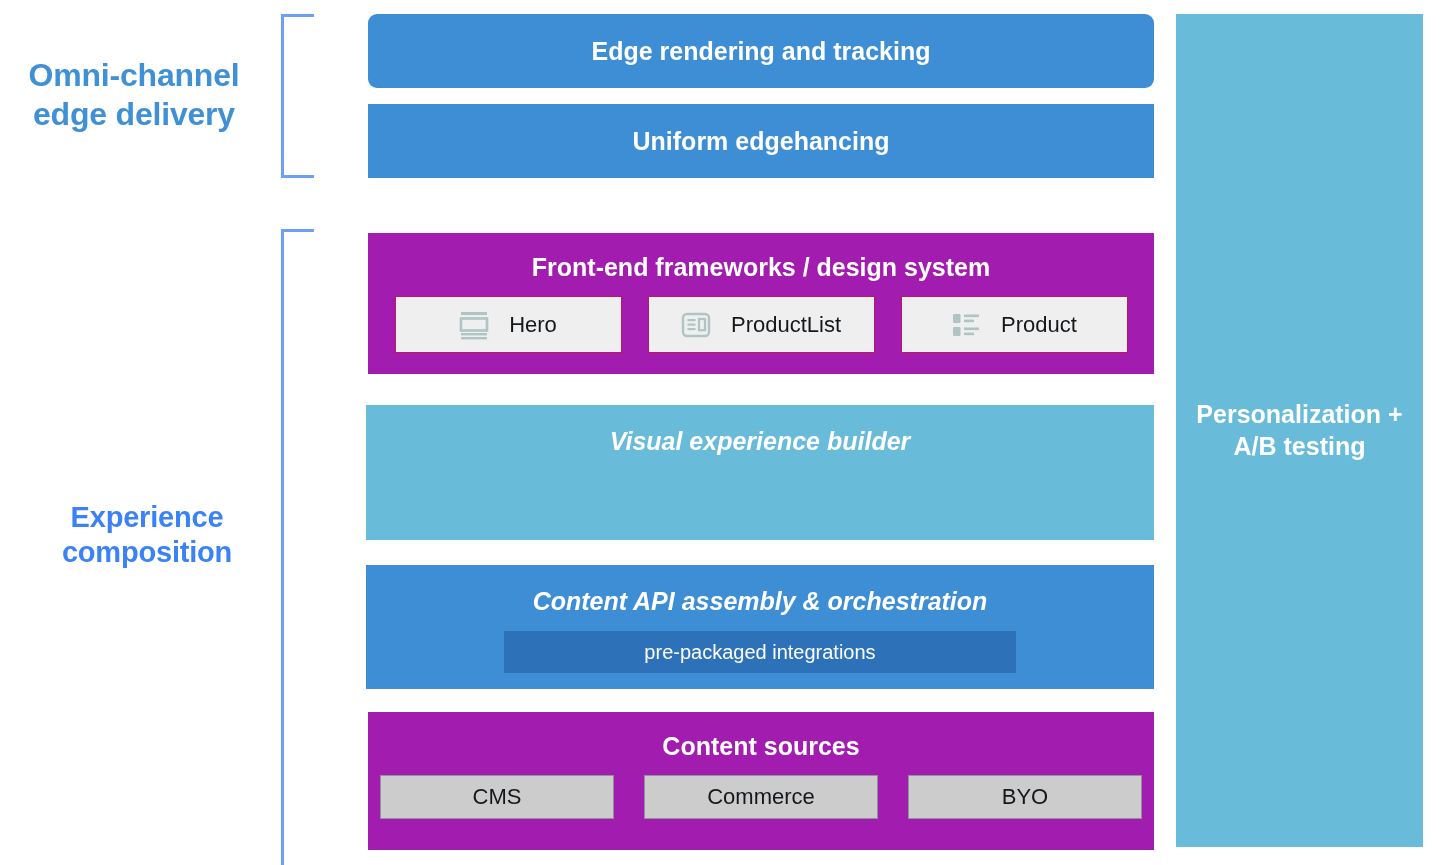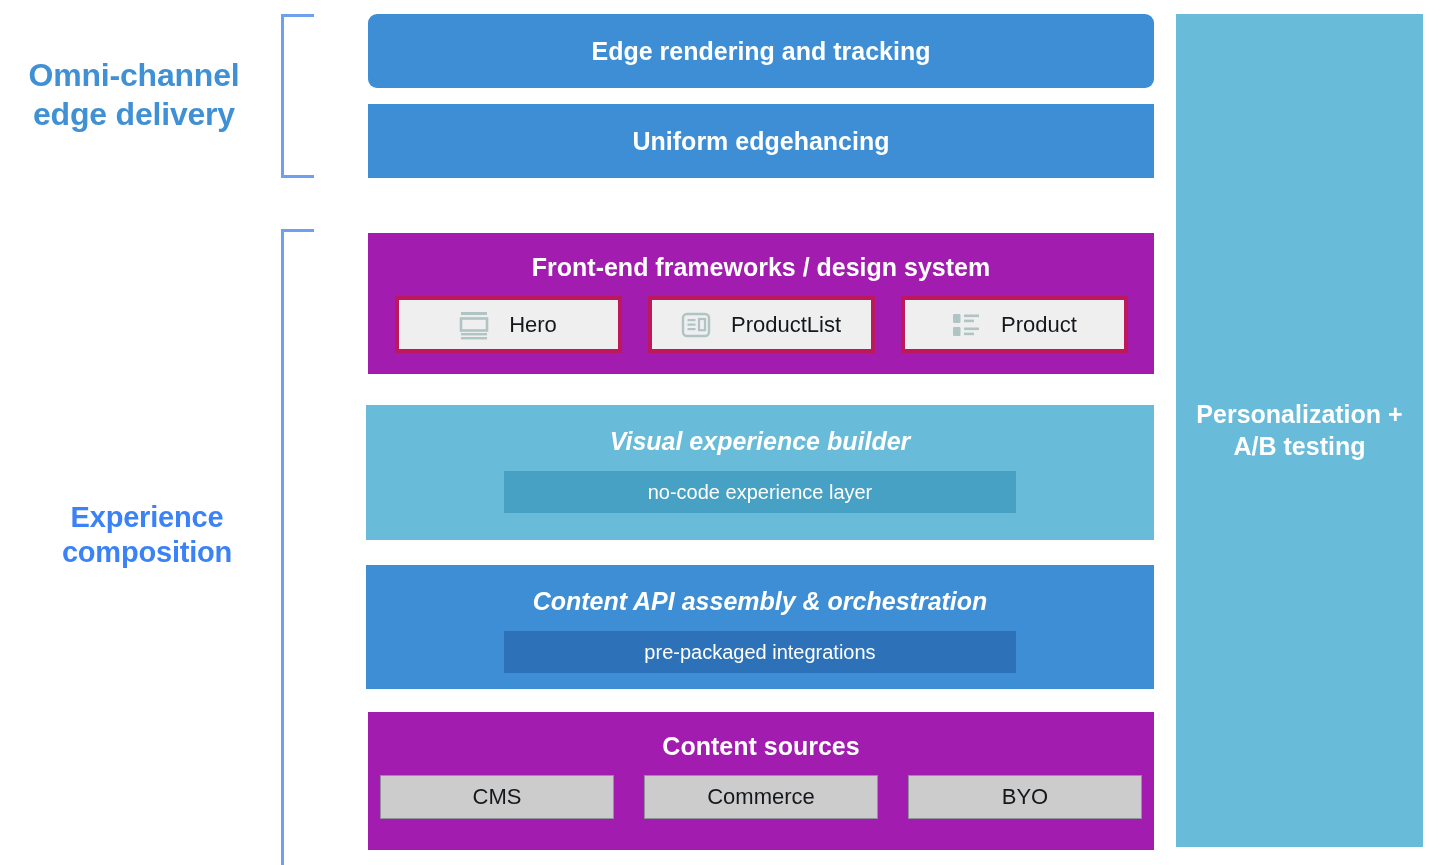--- a/index.html
+++ b/index.html
@@ -101,21 +101,21 @@
   .chip-row {
     display: flex;
     justify-content: center;
     gap: 26px;
     margin-top: 14px;
   }
   .chip {
     width: 227px;
     height: 57px;
     background: #efefef;
-    border: 4px solid #be185d;
+    border: 1px solid #be185d;
     box-sizing: border-box;
     display: flex;
     align-items: center;
     justify-content: center;
     gap: 20px;
     color: #14181c;
     font-size: 22px;
   }
   .chip-icon {
     width: 30px;
@@ -253,21 +253,20 @@
         <rect x="13" y="22.6" width="10" height="2.6" fill="#b0c4c4"></rect>
       </svg>
       <span>Product</span>
     </div>
 
   </div>
 </div>
 
 <div class="band mid-block" id="vxb-block">
   <div class="band-title">Visual experience builder</div>
-  <div class="inner-strip" id="vxb-strip">no-code experience layer</div>
 </div>
 
 <div class="band mid-block" id="capi-block">
   <div class="band-title">Content API assembly &amp; orchestration</div>
   <div class="inner-strip" id="capi-strip">pre-packaged integrations</div>
 </div>
 
 <div class="band dark-panel" id="content-sources-panel">
   <div class="band-title">Content sources</div>
   <div class="src-row">

